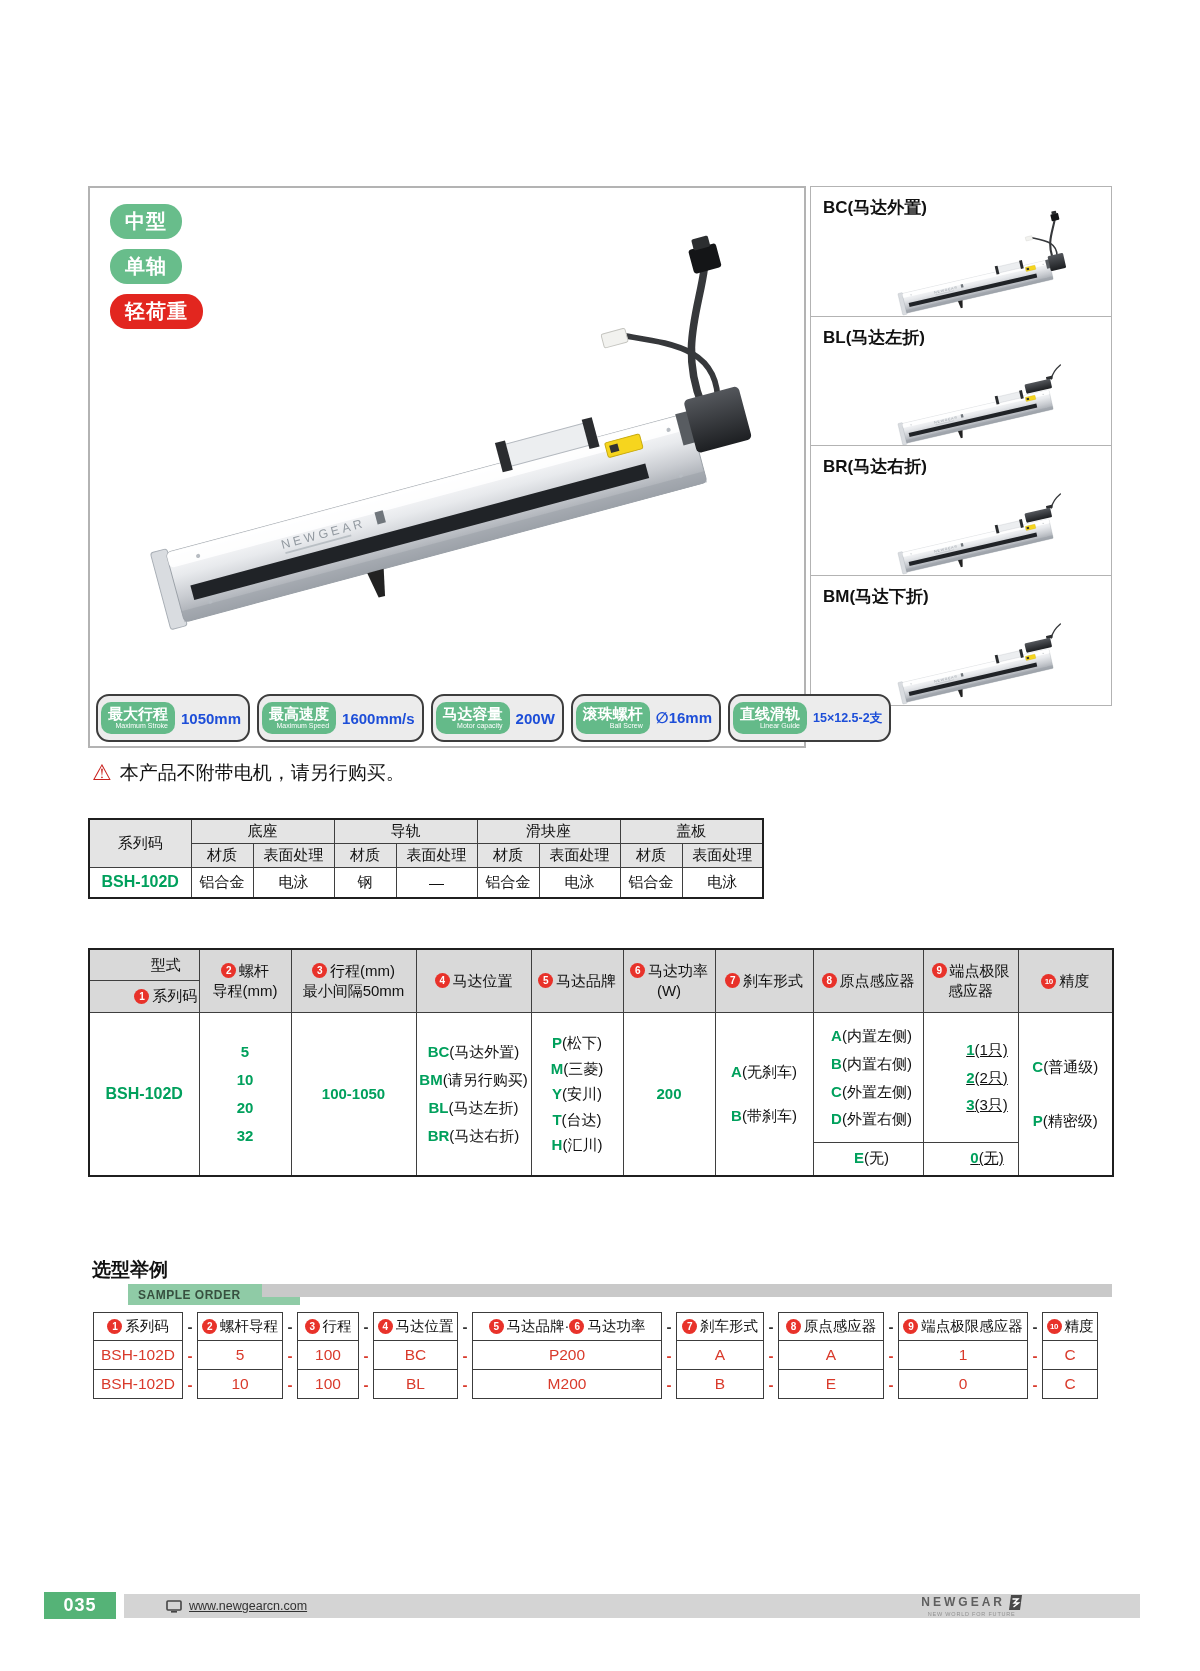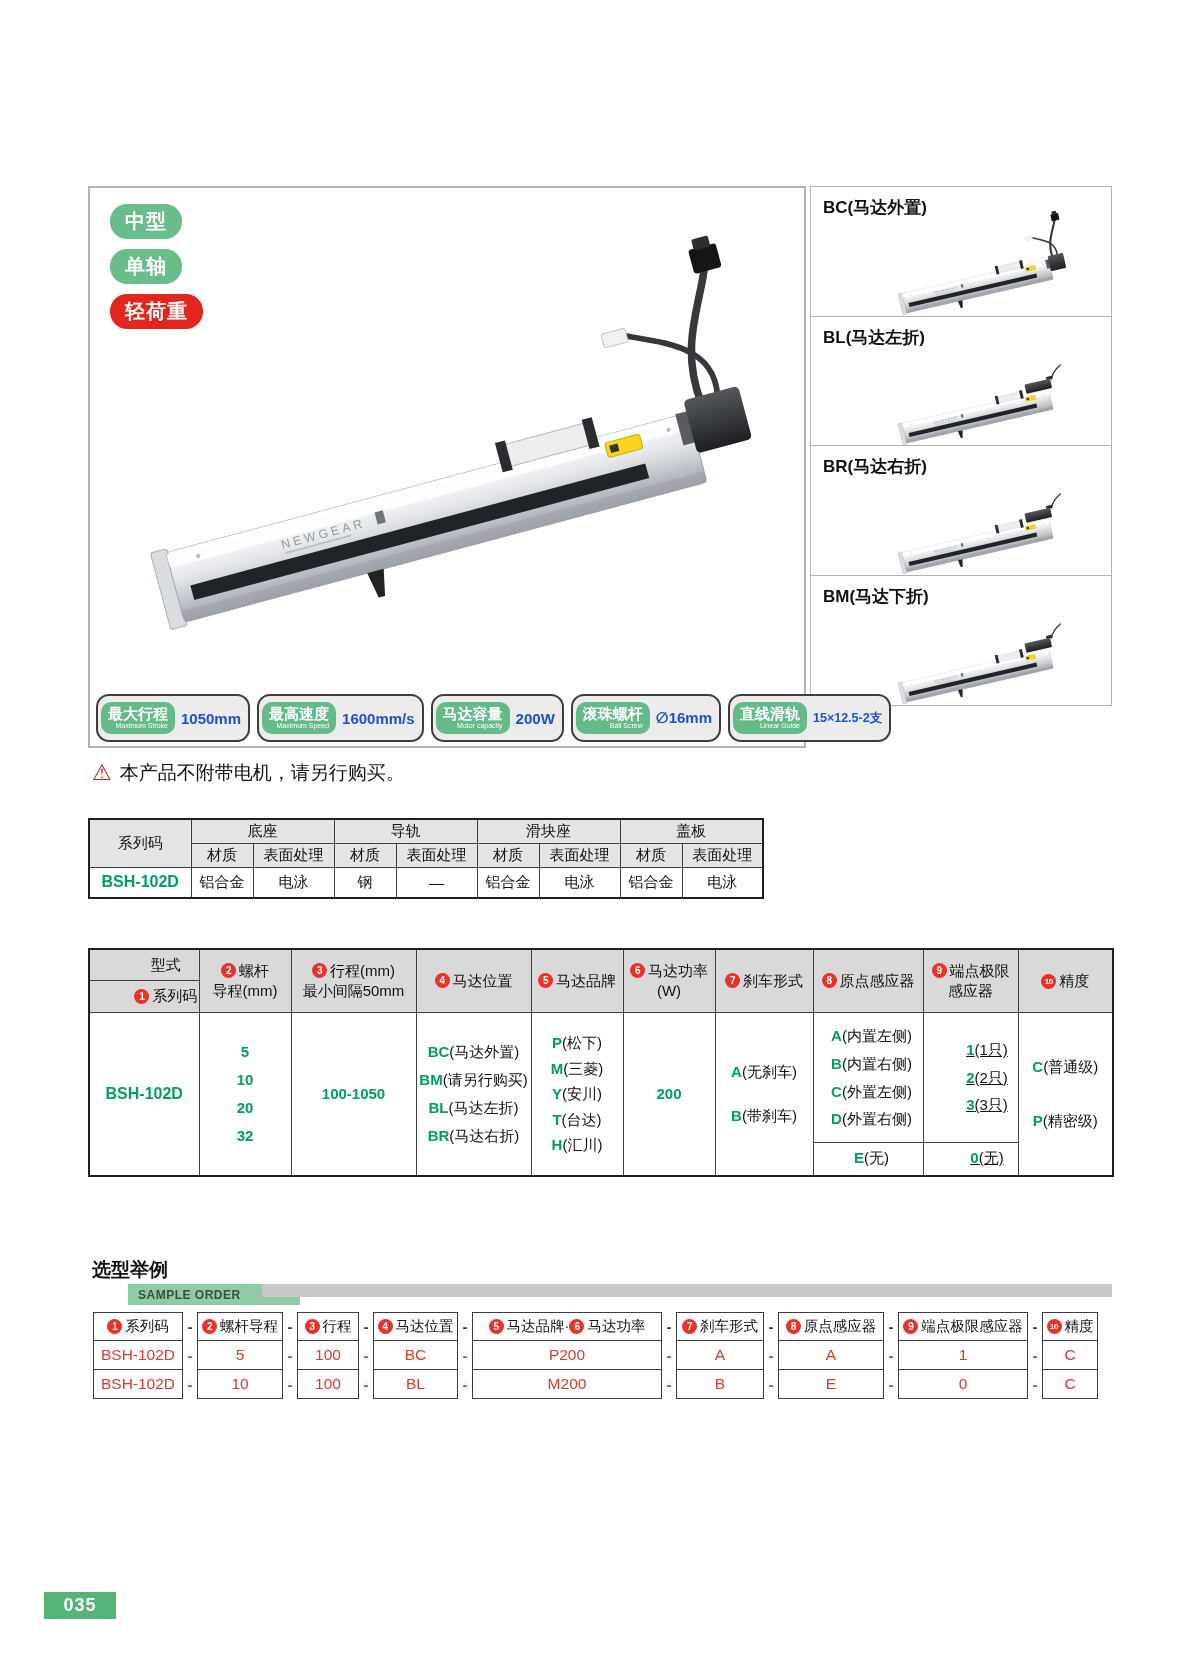--- a/index.html
+++ b/index.html
@@ -511,14 +511,33 @@
     <div class="cell val r2">B</div>
     <div class="dash vd">-</div>
     <div class="cell val r2">E</div>
     <div class="dash vd">-</div>
     <div class="cell val r2">0</div>
     <div class="dash vd">-</div>
     <div class="cell val r2">C</div>
   </div>
 
   <div class="abs pg">035</div>
+  <div class="abs fbar">
+    <div class="weblink">
+      <svg width="16" height="13" viewBox="0 0 16 13">
+        <rect x="1" y="1" width="14" height="9" rx="1" fill="none" stroke="#444" stroke-width="1.6"></rect>
+        <rect x="5" y="11" width="6" height="1.6" fill="#444"></rect>
+      </svg>
+      <span>www.newgearcn.com</span>
+    </div>
+    <div class="flogo">
+      <div class="flogo-row">
+        <span class="flogo-name">NEWGEAR</span>
+        <svg width="13" height="15" viewBox="0 0 13 15">
+          <polygon points="2,0 13,0 11,15 0,15" fill="#4a4a4a"></polygon>
+          <polyline points="3.5,4 9,4 5,8 9.5,8 4.5,12" fill="none" stroke="#fff" stroke-width="1.4"></polyline>
+        </svg>
+      </div>
+      <div class="flogo-tag">NEW WORLD FOR FUTURE</div>
+    </div>
+  </div>
 
 </div>
 
 </body></html>

